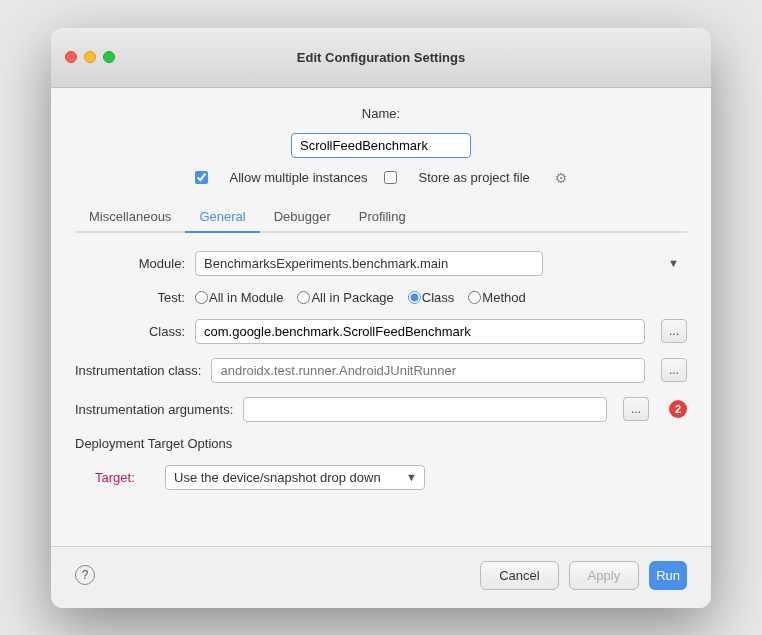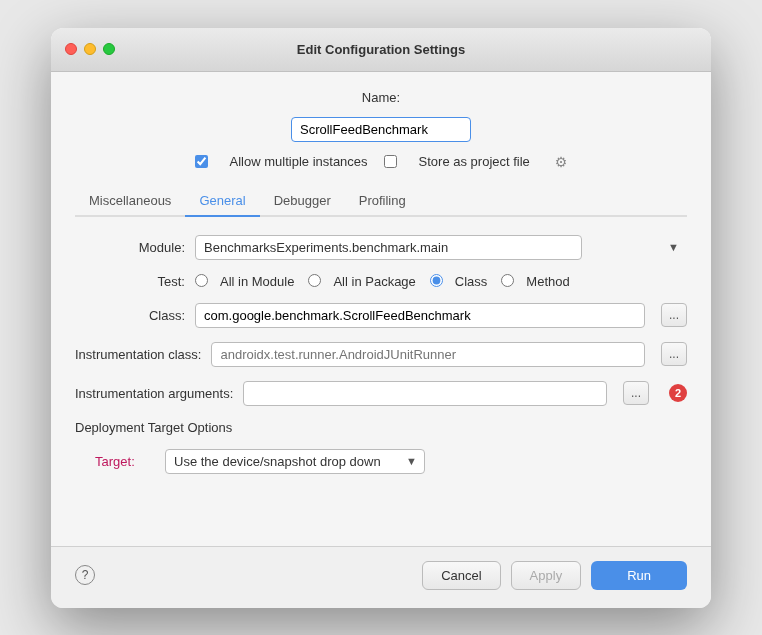--- a/index.html
+++ b/index.html
@@ -18,21 +18,21 @@
       border-radius: 12px;
       box-shadow: 0 20px 60px rgba(0,0,0,0.4);
       width: 660px;
       min-height: 580px;
       display: flex;
       flex-direction: column;
       overflow: hidden;
     }
     .title-bar {
       background: linear-gradient(180deg, #ebebeb 0%, #d6d6d6 100%);
-      height: 44px;
+      height: 60px;
       display: flex;
       align-items: center;
       justify-content: center;
       position: relative;
       border-bottom: 1px solid #c0c0c0;
       border-radius: 12px 12px 0 0;
     }
     .title-bar-title {
       font-size: 13px;
       font-weight: 600;
@@ -143,43 +143,43 @@
       flex: 1;
       position: relative;
     }
     .module-select {
       border: 1px solid #bbb;
       border-radius: 4px;
       padding: 4px 28px 4px 8px;
       font-size: 13px;
       background: white;
       appearance: none;
-      width: 387px;
+      width: 348px;
       cursor: pointer;
       color: #333;
     }
     .select-arrow {
       position: absolute;
       right: 8px;
       top: 50%;
       transform: translateY(-50%);
       color: #555;
       pointer-events: none;
       font-size: 11px;
     }
 
     .radio-group {
       display: flex;
       align-items: center;
       gap: 14px;
     }
     .radio-item {
       display: flex;
-      align-items: flex-start;
-      gap: 12px;
+      align-items: center;
+      gap: 1px;
       font-size: 13px;
       color: #333;
       cursor: pointer;
     }
     .radio-item input[type="radio"] {
       accent-color: #4a8fe8;
     }
 
     .text-input-row {
       display: flex;
@@ -301,21 +301,21 @@
       background: linear-gradient(180deg, #f8f8f8 0%, #e8e8e8 100%);
       padding: 6px 18px;
       font-size: 13px;
       cursor: pointer;
       color: #aaa;
     }
     .btn-run {
       border: none;
       border-radius: 6px;
       background: #4a8fe8;
-      padding: 6px 36px;
+      padding: 6px 7px;
       font-size: 13px;
       cursor: pointer;
       color: white;
       font-weight: 500;
     }
   </style>
 </head>
 <body>
 
 <div class="window">

